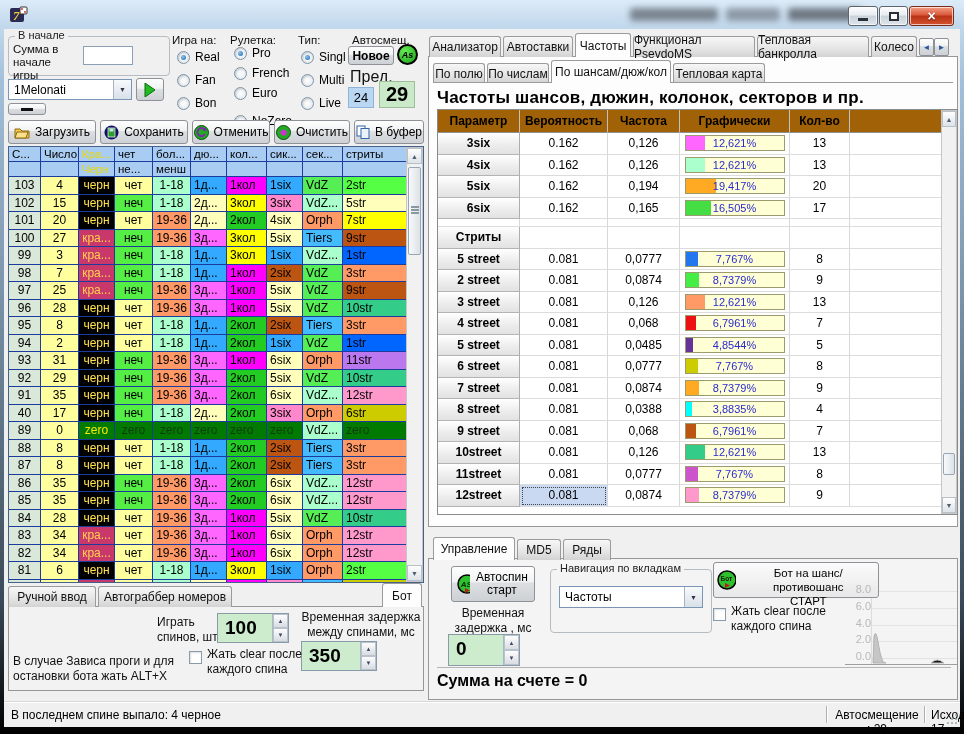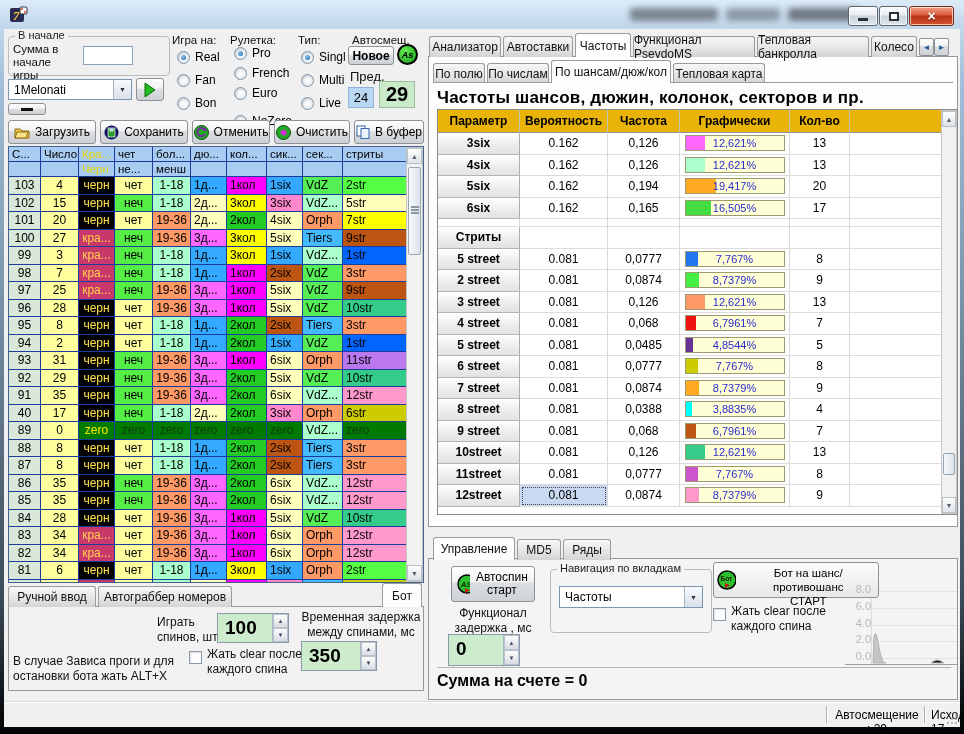--- a/index.html
+++ b/index.html
@@ -48,21 +48,21 @@
   .sb{position:absolute;background:#f1f1f1;border:1px solid #c6c6c6;}
   .sb .ar{position:absolute;left:0;right:0;height:16px;background:linear-gradient(#fefefe,#dde3e8);border:1px solid #b8c0c8;color:#506070;font-size:7px;display:flex;align-items:center;justify-content:center;}
   .sb .thumb{position:absolute;left:1px;right:1px;background:linear-gradient(90deg,#f8fafb,#dbe2e8);border:1px solid #96a6b4;border-radius:2px;}
   .grip{width:8px;height:1.5px;background:#8a98a4;margin:1.5px auto;}
 
   
   .f-row{display:flex;height:21.5px;}
   .f-cell{flex:none;border-right:1px solid #d8d8d8;border-bottom:1px solid #dcdcdc;font-size:12px;display:flex;align-items:center;justify-content:center;background:#fff;color:#000;}
   .f-param{background:linear-gradient(#ffffff,#ececec 60%,#e2e2e2);border-right:1px solid #aeaeae;border-bottom:1px solid #b4b4b4;font-weight:bold;}
   .f-head{height:23px;}
-  .f-head .f-cell{font-weight:bold;background:#eab308;border-bottom:1px solid #909090;border-right:1px solid #c0c0c0;}
+  .f-head .f-cell{font-weight:bold;background:#a16207;border-bottom:1px solid #909090;border-right:1px solid #c0c0c0;}
   .f-sel{background:#c9d9f2;outline:1px dotted #444;outline-offset:-3px;}
   .bar{position:relative;width:100px;height:16px;background:#ffffd6;border:1px solid #9b9b6f;}
   .bar .seg{position:absolute;left:0;top:0;bottom:0;}
   .bar .pt{position:absolute;inset:0;text-align:center;font-size:11px;line-height:15px;color:#2a2ad0;}
 
   .note{font-size:12px;line-height:15px;color:#111;}
   .dis{color:#9a9a9a;}
   .statusbar{position:absolute;left:0;top:672px;width:956px;height:26px;background:#f0f0f0;border-top:1px solid #d8d8d8;box-shadow:inset 0 1px 0 #fff;}
   .etch{position:absolute;top:4px;bottom:4px;width:2px;border-left:1px solid #b0b0b0;border-right:1px solid #fff;}
   .tick{position:absolute;width:26px;text-align:right;font-size:11px;color:#b8b8b8;}
@@ -157,21 +157,21 @@
         <span>Multi</span>
       </div>
     <div class="ropt" style="left:297px;top:67px">
         <span class="radio"></span>
         <span>Live</span>
       </div>
 
     <div class="lbl abs" style="left:348px;top:5px">Автосмещ.</div>
     <div class="b3 abs" style="left:344px;top:17px;width:46px;height:19px;display:flex;align-items:center;justify-content:center;font-weight:bold;font-size:12px">Новое</div>
     <div class="abs" style="left:393px;top:15px;width:21px;height:21px;border-radius:50%;background:radial-gradient(circle at 35% 30%,#66ee55,#19a019);border:2px solid #000;display:flex;align-items:center;justify-content:center;font-size:9px;font-weight:bold;font-style:italic">As</div>
-    <div class="lbl abs" style="left:346px;top:41px;font-size:13px">Пред.</div>
+    <div class="lbl abs" style="left:346px;top:41px;font-size:16px">Пред.</div>
     <div class="abs" style="left:344px;top:58px;width:26px;height:21px;background:#b9d7f2;border:1px solid #8fb4d8;text-align:center;font-size:13px;line-height:19px">24</div>
     <div class="abs" style="left:375px;top:52px;width:36px;height:27px;background:#c9e9c9;border:1px solid #9abf9a;text-align:center;font-size:20px;font-weight:bold;line-height:25px">29</div>
 
     <div class="b3 tbtn" style="left:4px;width:88px">
       <svg width="16" height="13">
           <path d="M1 3 h5 l2 2 h7 v7 h-14 z" fill="#f7c84a" stroke="#8a6a10"></path>
           <path d="M3 6 h11 l-2 6 h-11 z" fill="#ffe08a" stroke="#8a6a10"></path>
         </svg>
       <span>Загрузить</span>
     </div>
@@ -843,21 +843,21 @@
       </div>
 
       <div class="b3 abs" style="left:22px;top:7px;width:84px;height:36px;display:flex;align-items:center;gap:5px;padding:0 5px">
         <svg width="20" height="20">
             <circle cx="10" cy="10" r="9" fill="#2dc22d" stroke="#000" stroke-width="1.5"></circle>
             <text x="3.8" y="13" font-size="8" font-weight="bold" font-style="italic" fill="#002a00">AS</text>
             <polygon points="8,14 13,16.5 8,19" fill="#c21717"></polygon>
           </svg>
         <span style="font-size:12px;line-height:13px;text-align:center">Автоспин старт</span>
       </div>
-      <div class="note abs" style="left:14px;top:47px;width:100px;text-align:center">Функционал задержка , мс</div>
+      <div class="note abs" style="left:14px;top:47px;width:100px;text-align:center">Временная задержка , мс</div>
       <div class="spin" style="left:19px;top:75px;width:72px;height:32px">
         <div class="val">0</div>
         <div class="sb2">
             <div>▲</div>
             <div>▼</div>
           </div>
       </div>
 
       <div class="gb" style="left:121px;top:10px;width:162px;height:64px;background:#f4f4f4">
         <div class="legend" style="background:#f4f4f4">Навигация по вкладкам</div>
@@ -887,20 +887,21 @@
         <div class="tick" style="left:0;top:55px">4.0</div>
         <div class="tick" style="left:0;top:71px">2.0</div>
         <div class="tick" style="left:0;top:88px">0.0</div>
       </div>
 
       <div class="abs" style="left:8px;top:108px;width:514px;height:1px;background:#b4b4b4"></div>
       <div class="abs" style="left:8px;top:113px;font-size:16px;font-weight:bold">Сумма на счете = 0</div>
     </div>
 
     <div class="statusbar">
+      <div class="abs" style="left:7px;top:6px;font-size:12px">В последнем спине выпало: 4 черное</div>
       <div class="etch" style="left:822px"></div>
       <div class="abs" style="left:828px;top:6px;width:90px;text-align:center;font-size:12px">Автосмещение : 29</div>
       <div class="etch" style="left:920px"></div>
       <div class="abs" style="left:927px;top:6px;font-size:12px">Исходное: 17</div>
       <svg class="abs" style="right:2px;bottom:2px" width="12" height="12">
         <circle cx="10" cy="2" r="1" fill="#9aa"></circle>
           <circle cx="10" cy="6" r="1" fill="#9aa"></circle>
           <circle cx="10" cy="10" r="1" fill="#9aa"></circle>
         <circle cx="6" cy="6" r="1" fill="#9aa"></circle>
           <circle cx="6" cy="10" r="1" fill="#9aa"></circle>

